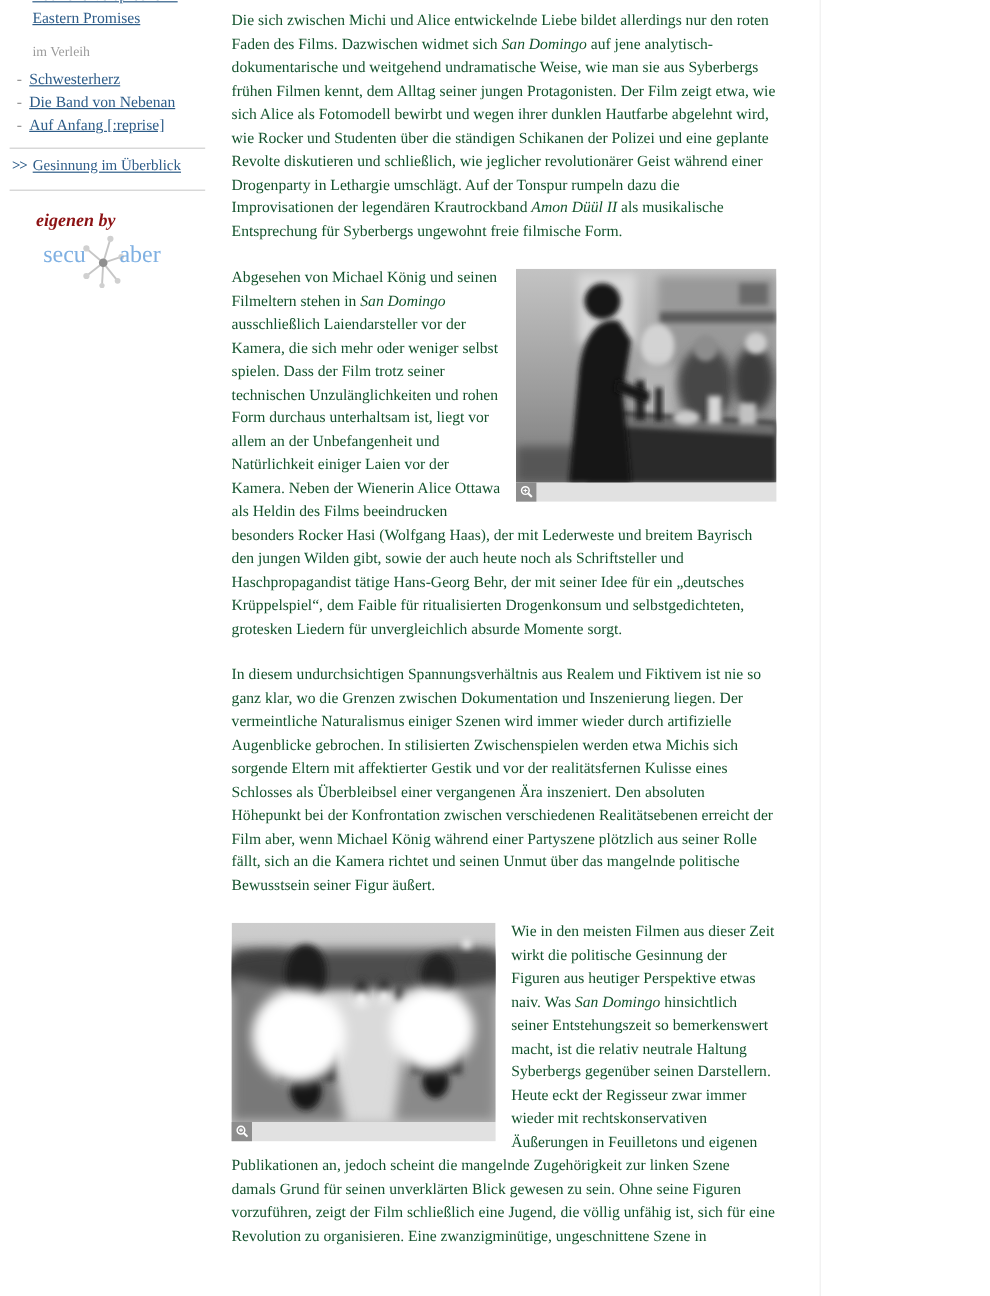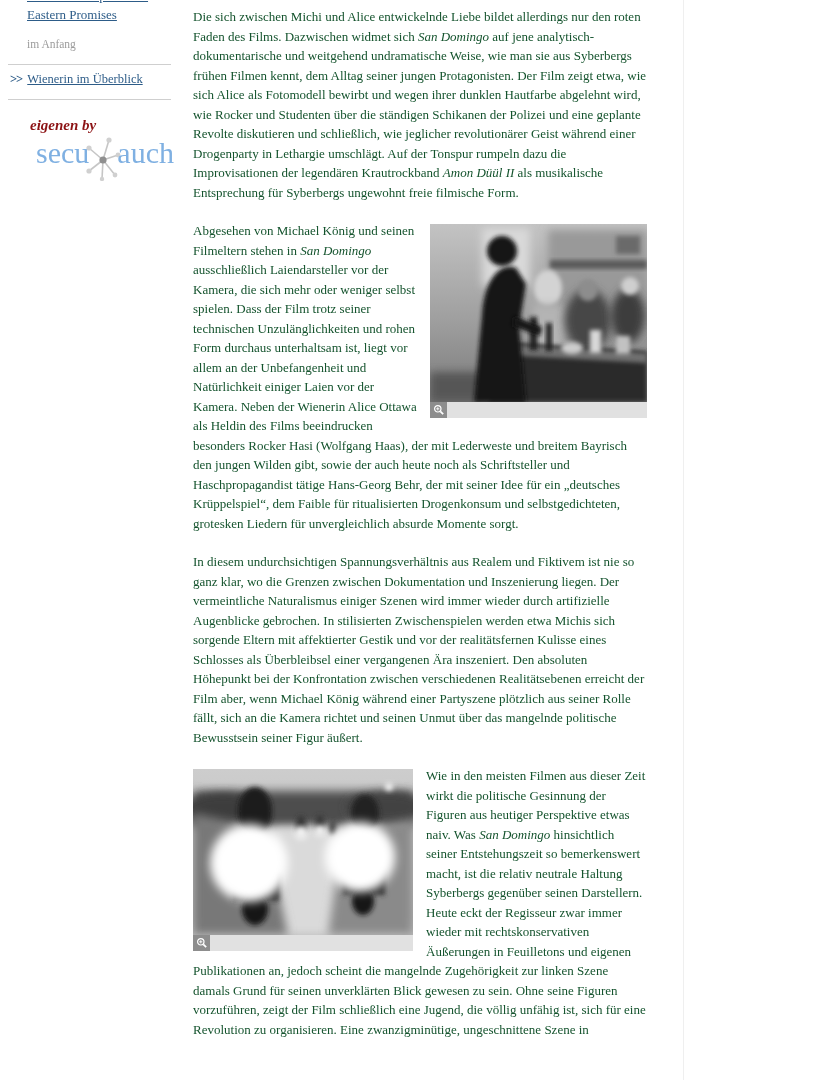--- a/index.html
+++ b/index.html
@@ -11,21 +11,21 @@
   .top-item{display:block;margin-left:19px;}
   .side-label{color:#9b9b9b;font-size:11.5px;margin:11px 0 1px 19px;}
   .side-list{list-style:none;margin:2px 0 0;padding:0;}
   .side-list li{margin:0 0 0 6px;}
   .dash{color:#8f8f8f;margin-right:6px;}
   .divider{border-top:1px solid #cfcfcf;width:163px;margin:10px 0 0 0;}
   .overview{margin:5px 0 4px 2px;font-size:12.5px;}
   .ov-prefix{color:#2d5c88;font-weight:bold;margin-right:5px;letter-spacing:-1px;}
   .powered{color:#8c1214;font-weight:bold;font-style:italic;font-size:15px;margin:16px 0 0 22px;}
   .logo{display:flex;align-items:flex-end;margin:0 0 0 28px;cursor:pointer;}
-  .logo-txt{font-size:30px;line-height:34px;color:#7fb0e2;letter-spacing:0;}
+  .logo-txt{font-size:20px;line-height:34px;color:#7fb0e2;letter-spacing:0;}
   .logo-icon{width:38px;height:46px;margin:0 -5px -11px -5px;}
   
   .content{position:absolute;left:193px;top:0;width:454px;padding-top:7px;}
   .content p{margin:0 0 19px;font-size:13px;line-height:19.5px;color:#14532d;}
   .content em{font-style:italic;}
   .thumb{margin:0;cursor:pointer;}
   .thumb-right{float:right;width:217px;margin:3px 0 7px 13px;}
   .thumb-left{float:left;width:220px;margin:3px 13px 9px 0;}
   .still{display:block;}
   .thumb-bar{height:16px;background:#e1e1e1;display:flex;align-items:stretch;}
@@ -34,27 +34,32 @@
 </style>
 </head>
 <body>
 
 <div class="page">
   <div class="right-rule"></div>
 
   <aside class="sidebar">
     <a class="sb-link top-item"><span>Tödliche Versprechen -</span><br><span>Eastern Promises</span></a>
 
-    <div class="side-label">im Anfang</div>
+    <div class="side-label">im Verleih</div>
 
+    <ul class="side-list">
+      <li><span class="dash">-</span><a class="sb-link">Schwesterherz</a></li>
+      <li><span class="dash">-</span><a class="sb-link">Die Band von Nebenan</a></li>
+      <li><span class="dash">-</span><a class="sb-link">Auf Anfang [:reprise]</a></li>
+    </ul>
 
     <div class="divider"></div>
 
     <div class="overview">
-      <span class="ov-prefix">&gt;&gt;</span><a class="sb-link">Wienerin im Überblick</a>
+      <span class="ov-prefix">&gt;&gt;</span><a class="sb-link">Gesinnung im Überblick</a>
     </div>
 
     <div class="divider"></div>
 
     <div class="powered">eigenen by</div>
     <a class="logo">
       <span class="logo-txt">secu</span>
       <svg class="logo-icon" viewBox="0 0 38 46">
         <g stroke="#c6c6c6" stroke-width="1.6">
           <line x1="19" y1="25" x2="25" y2="5"></line>
@@ -67,21 +72,21 @@
         <g fill="#d0d0d0">
           <circle cx="25" cy="5" r="2.6"></circle>
             <circle cx="5" cy="13" r="2.6"></circle>
           <circle cx="34" cy="20" r="2.4"></circle>
             <circle cx="5" cy="36" r="2.6"></circle>
           <circle cx="31" cy="40" r="2.4"></circle>
             <circle cx="18" cy="44" r="2.2"></circle>
         </g>
         <circle cx="19" cy="25" r="3.6" fill="#8f8f8f"></circle>
       </svg>
-      <span class="logo-txt">auch</span>
+      <span class="logo-txt">aber</span>
     </a>
   </aside>
 
   <main class="content">
 
     <p>
       <span>Die sich zwischen Michi und Alice entwickelnde Liebe bildet allerdings nur den roten Faden des Films. Dazwischen widmet sich </span><em>San Domingo</em><span> auf jene analytisch-dokumentarische und weitgehend undramatische Weise, wie man sie aus Syberbergs frühen Filmen kennt, dem Alltag seiner jungen Protagonisten. Der Film zeigt etwa, wie sich Alice als Fotomodell bewirbt und wegen ihrer dunklen Hautfarbe abgelehnt wird, wie Rocker und Studenten über die ständigen Schikanen der Polizei und eine geplante Revolte diskutieren und schließlich, wie jeglicher revolutionärer Geist während einer Drogenparty in Lethargie umschlägt. Auf der Tonspur rumpeln dazu die Improvisationen der legendären Krautrockband </span><em>Amon Düül II</em><span> als musikalische Entsprechung für Syberbergs ungewohnt freie filmische Form.</span></p>
       <figure class="thumb thumb-right">
         <svg class="still" width="217" height="178" viewBox="0 0 217 178">
           <defs>

